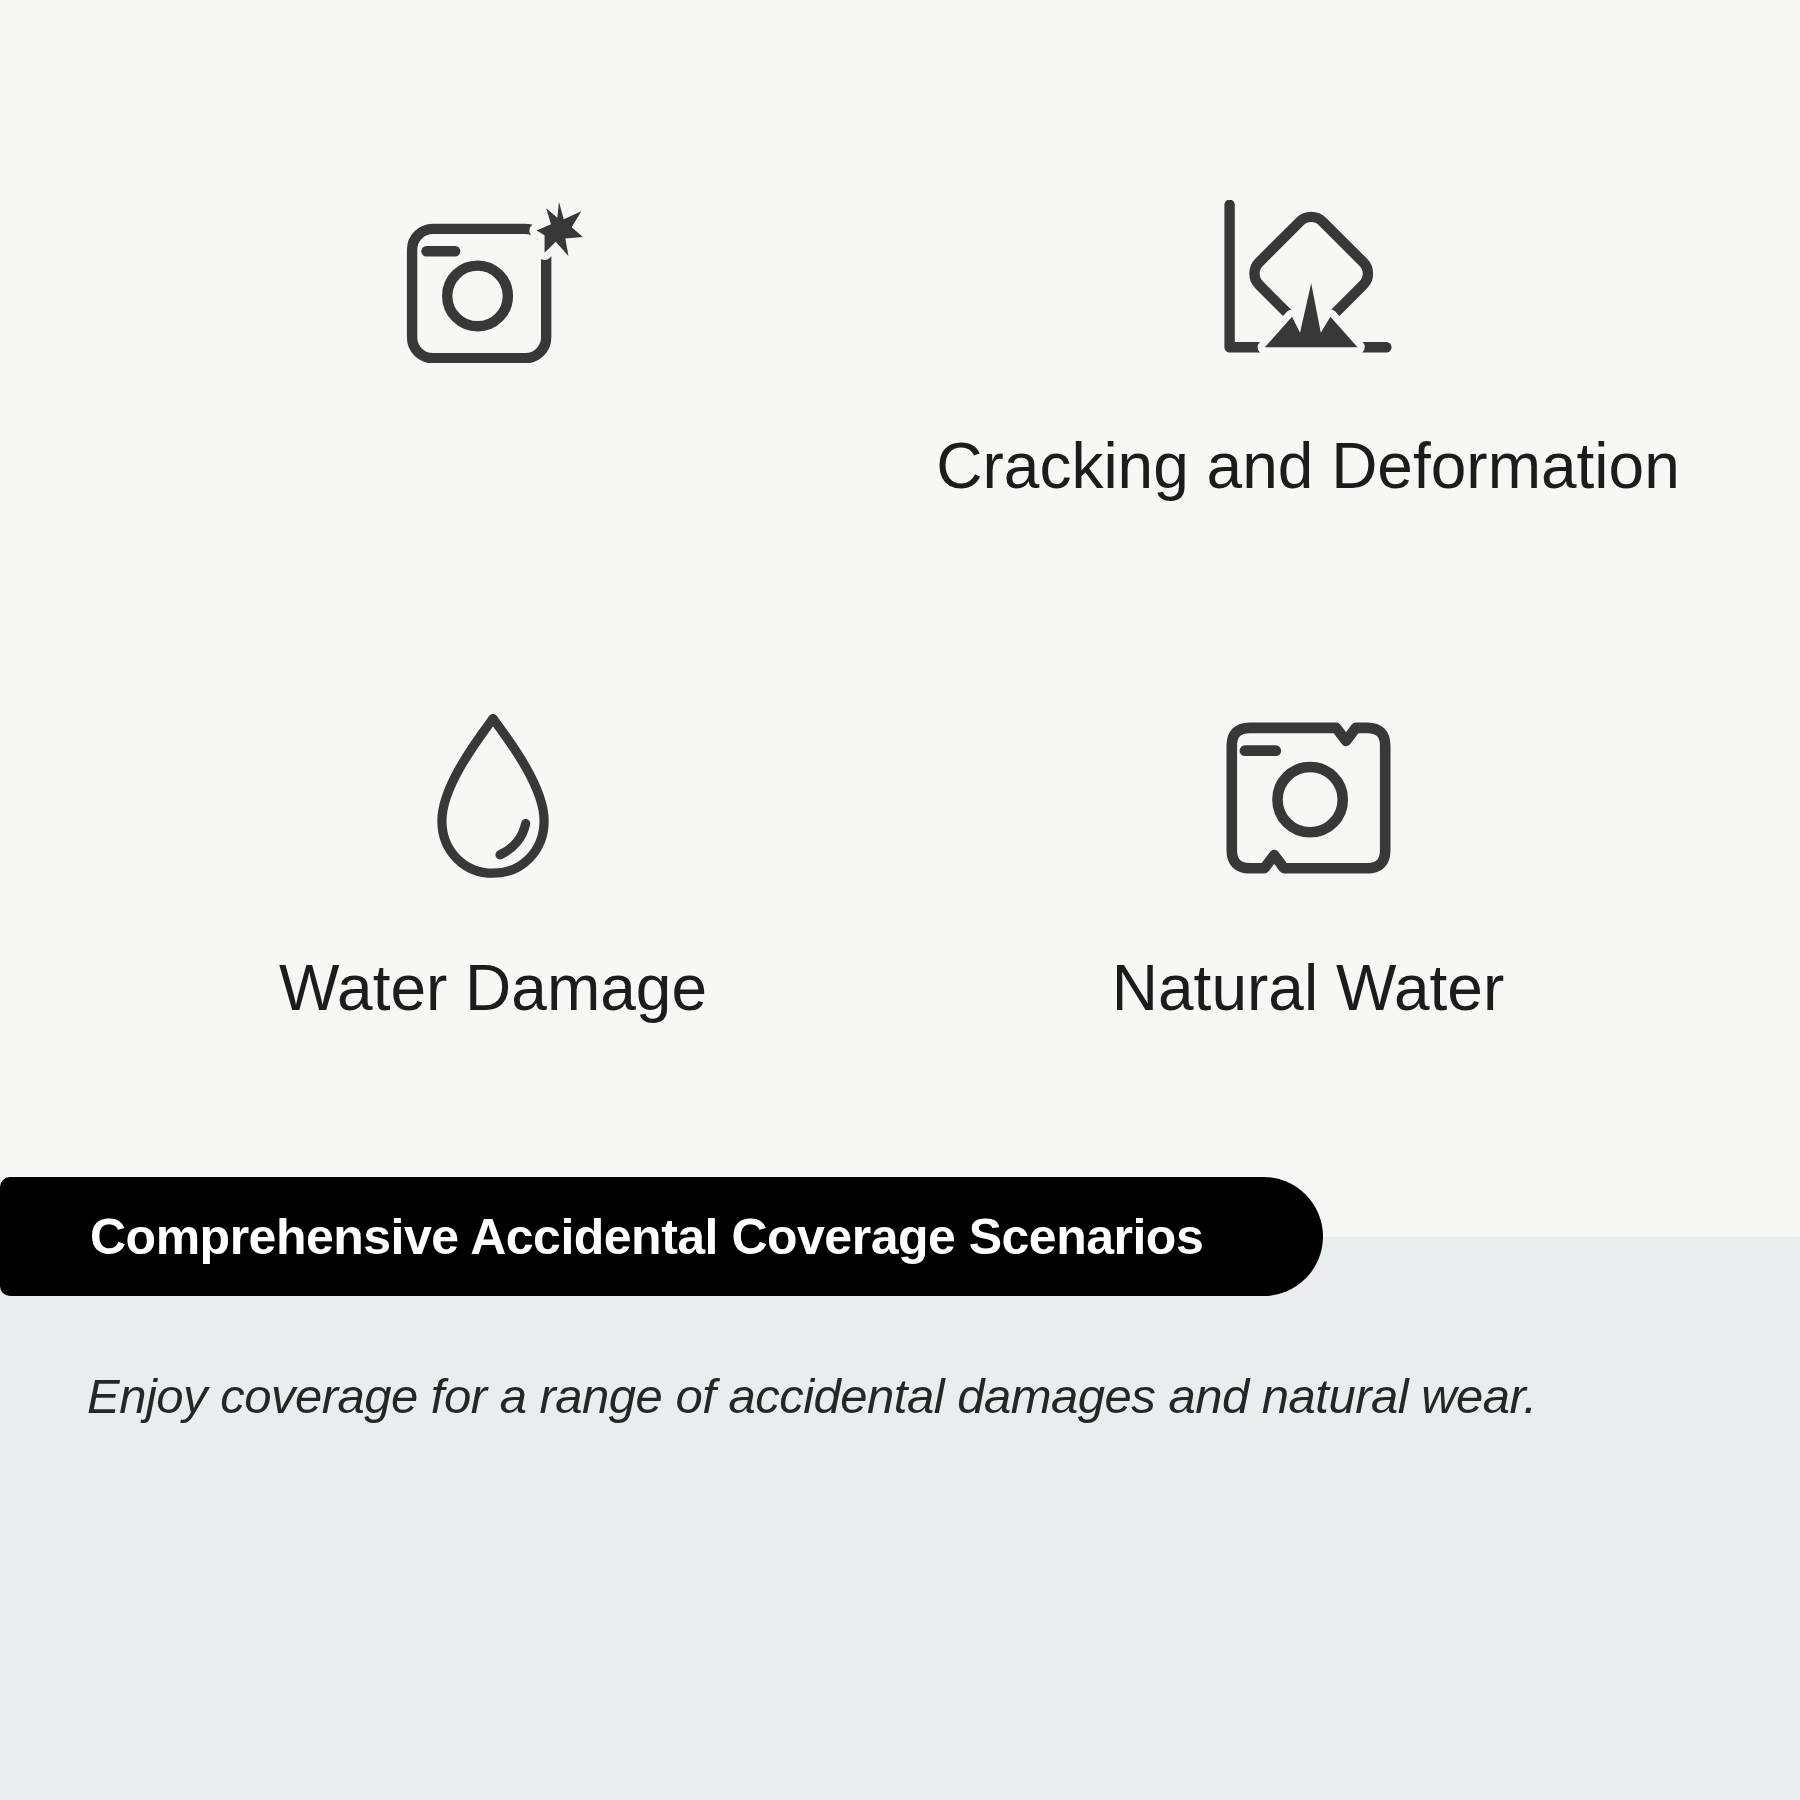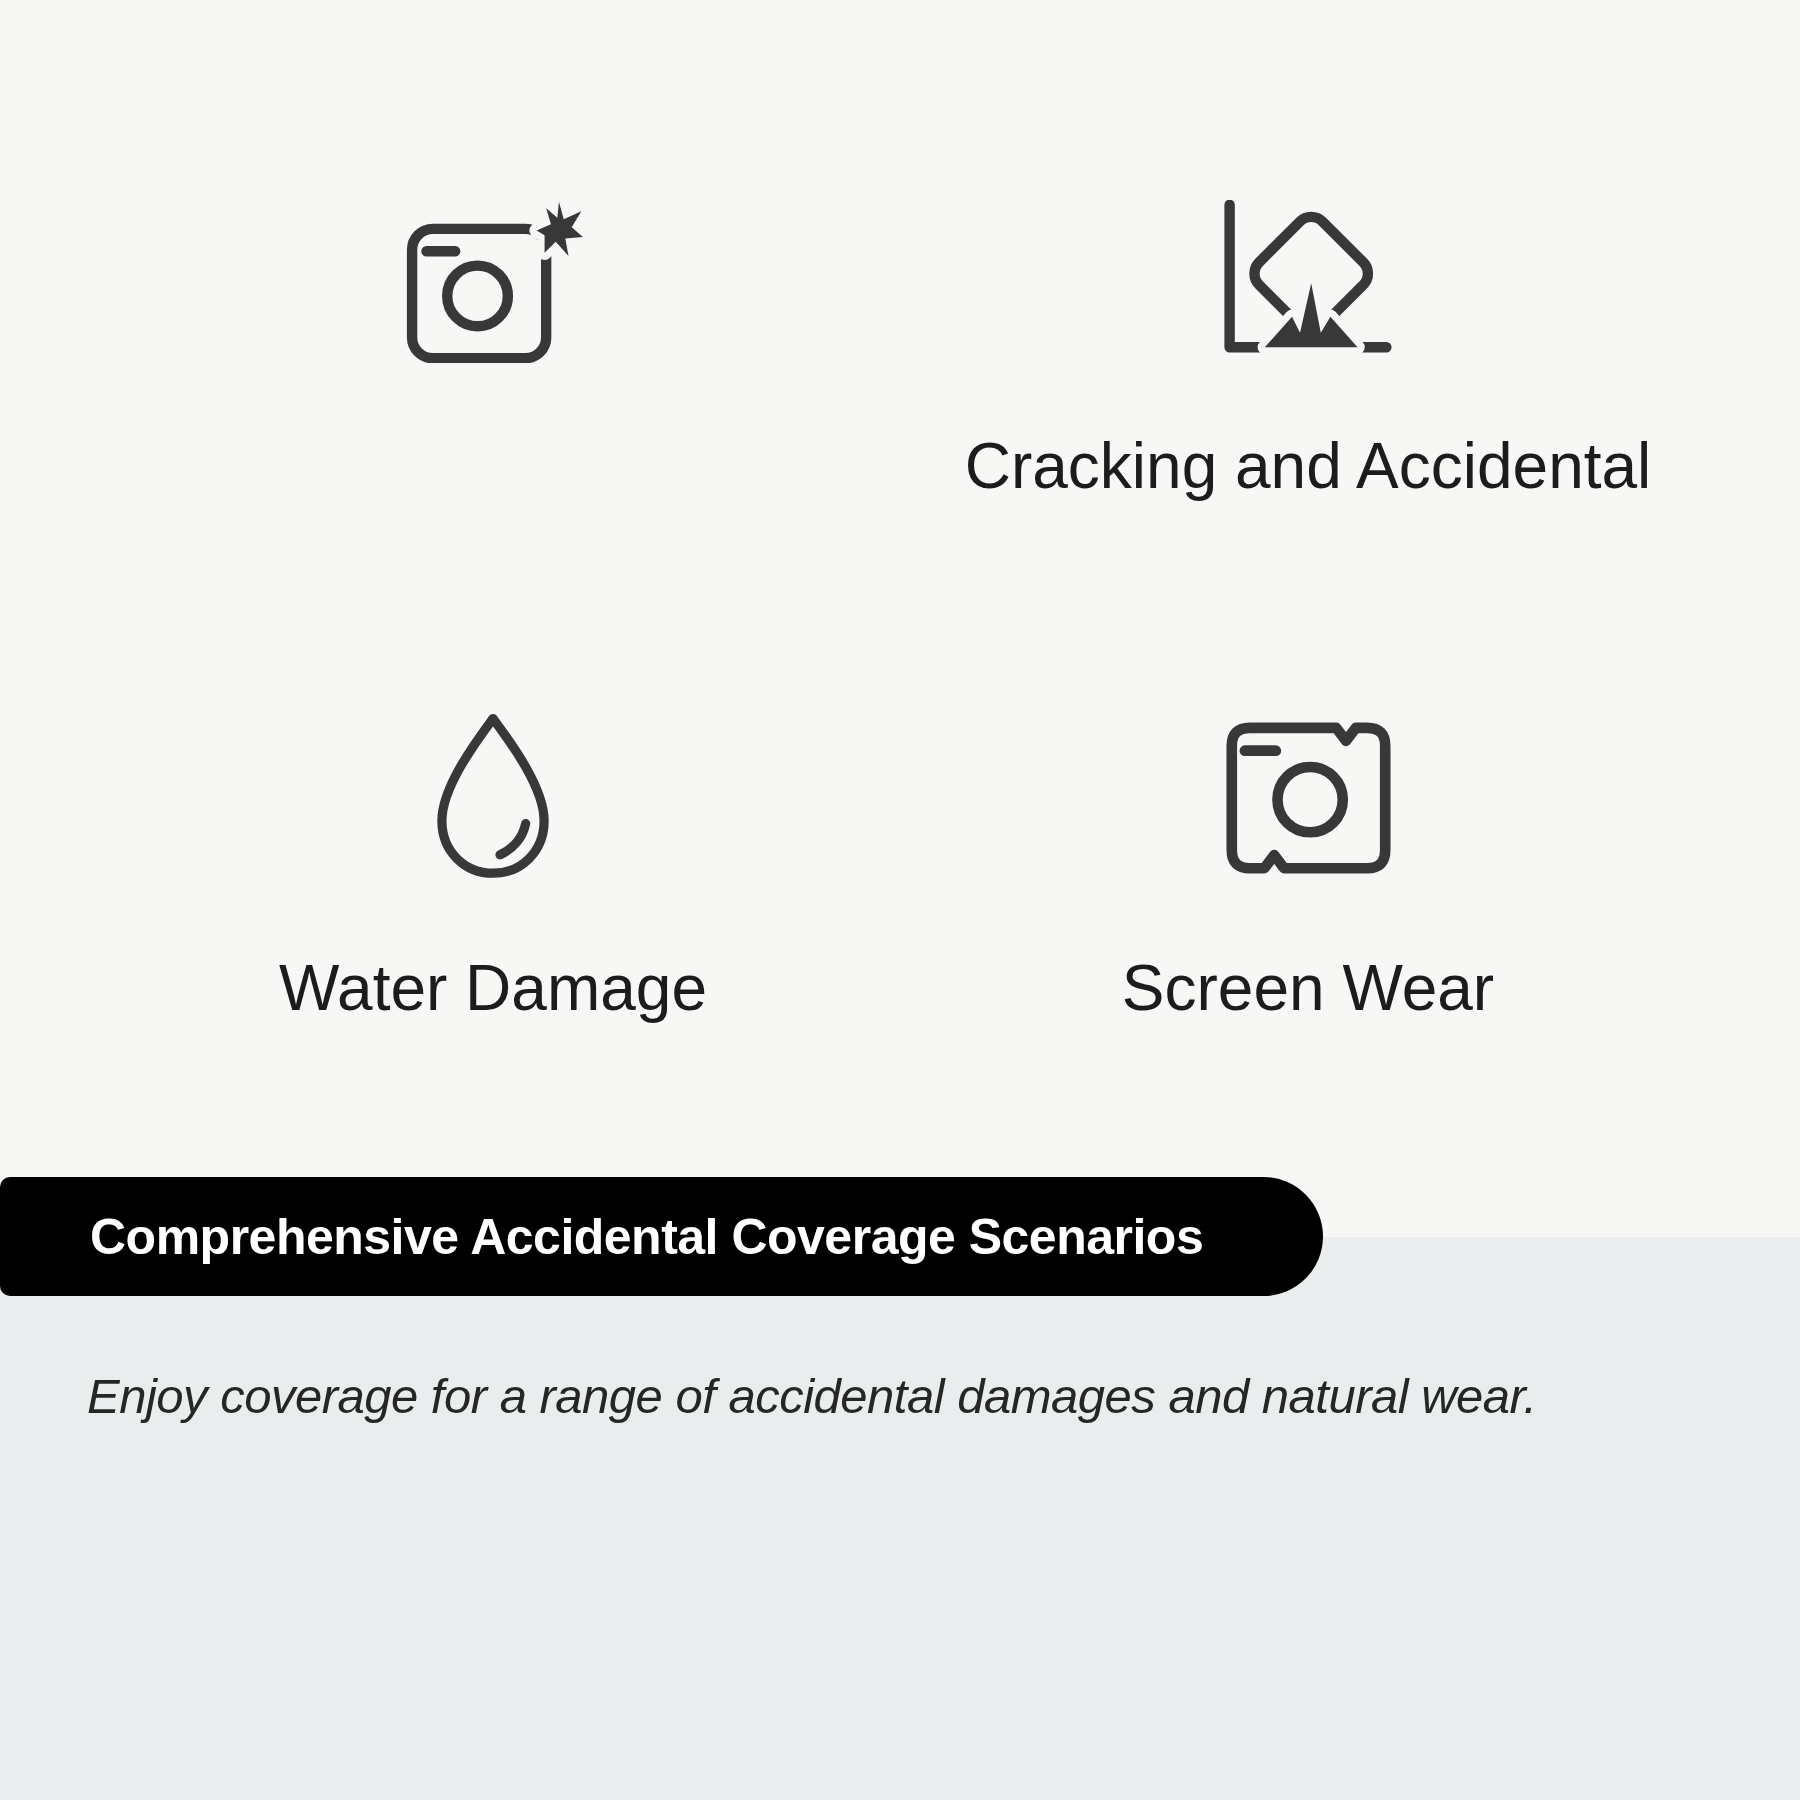--- a/index.html
+++ b/index.html
@@ -110,42 +110,42 @@
 
 <div class="cell col2 row1">
   <div class="icon-box">
     <svg width="176" height="160" viewBox="0 0 110 100">
       <rect class="stroke" x="-28" y="-28" width="56" height="56" rx="10" transform="translate(57,46) rotate(45)"></rect>
       <path class="stroke" d="M6,3 L6,92 L104,92"></path>
       <path class="erase" d="M28,92 L45,73 L50,83 L57,52 L63,83 L69,73 L86,92 Z"></path>
       <path class="fillshape" d="M28,92 L45,73 L50,83 L57,52 L63,83 L69,73 L86,92 Z"></path>
     </svg>
   </div>
-  <div class="cell-label">Cracking and Accidental</div>
+  <div class="cell-label">Cracking and Deformation</div>
 </div>
 
 <div class="cell col1 row2">
   <div class="icon-box">
     <svg width="142" height="176" viewBox="0 0 100 124">
       <path class="stroke" d="M50,6 C39,21 14,54 14,78 C14,99.5 30,115 50,115 C70,115 86,99.5 86,78 C86,54 61,21 50,6 Z"></path>
       <path class="stroke" d="M73,80 C71,90 64,98 55,102"></path>
     </svg>
   </div>
   <div class="cell-label">Water Damage</div>
 </div>
 
 <div class="cell col2 row2">
   <div class="icon-box">
     <svg width="173" height="160" viewBox="0 0 106 98">
       <path class="stroke" d="M17,6 L70,6 L76,14 L82,6 L89,6 Q100,6 100,17 L100,81 Q100,92 89,92 L38,92 L32,84 L26,92 L17,92 Q6,92 6,81 L6,17 Q6,6 17,6 Z"></path>
       <line class="stroke" x1="14" y1="20" x2="33" y2="20"></line>
       <circle class="stroke" cx="54" cy="50" r="20"></circle>
     </svg>
   </div>
-  <div class="cell-label">Screen Wear</div>
+  <div class="cell-label">Natural Water</div>
 </div>
 
 <div class="banner">
   <div class="banner-title">Comprehensive Accidental Coverage Scenarios</div>
 </div>
 
 <div class="description">
   <div class="line">Enjoy coverage for a range of accidental damages and natural wear.</div>
 </div>
 

